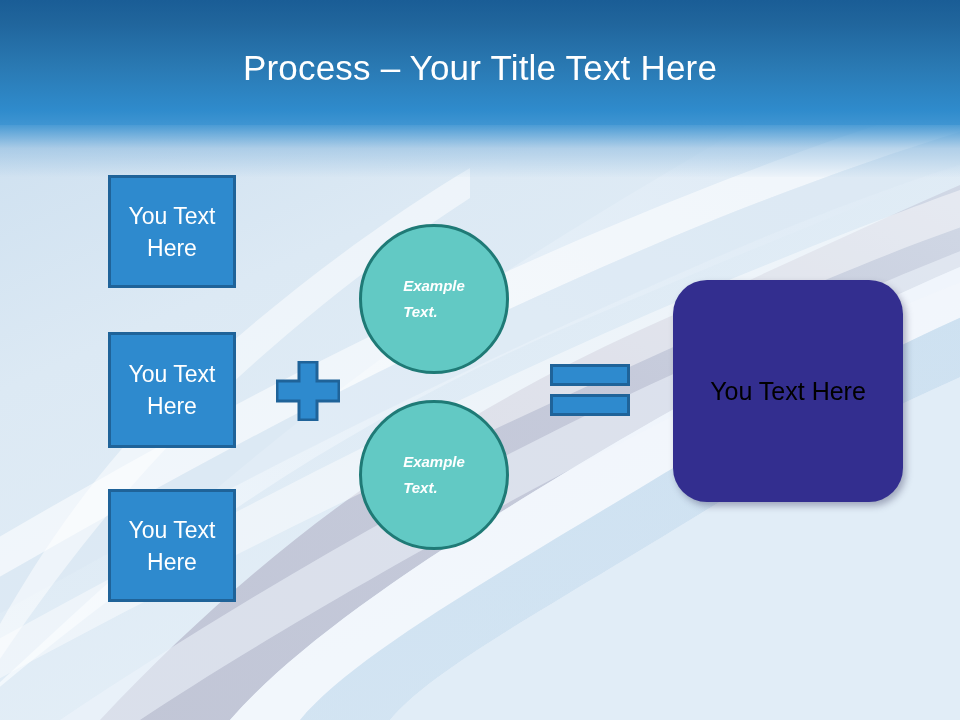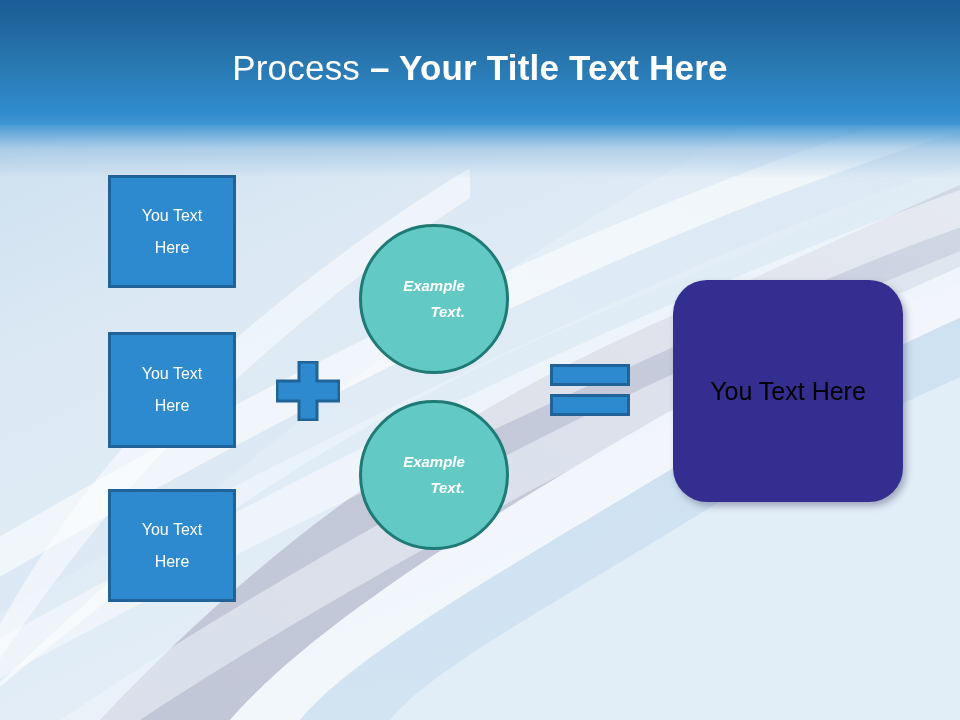--- a/index.html
+++ b/index.html
@@ -27,30 +27,30 @@
   #page-title{
     position:absolute;left:0;top:48px;width:960px;
     text-align:center;
     color:#ffffff;
     font-size:35px;
     line-height:40px;
     letter-spacing:0.2px;
     white-space:nowrap;
   }
   #page-title .strong{font-weight:normal;}
-  #page-title .light{font-weight:bold;}
+  #page-title .light{font-weight:normal;}
 
   
   .blue-box{
     position:absolute;
     background:#2e8ace;
     border:3px solid #1f6399;
     box-sizing:border-box;
     color:#ffffff;
-    font-size:16px;
+    font-size:23px;
     line-height:32px;
     display:flex;
     align-items:center;
     justify-content:center;
     text-align:center;
     white-space:pre-line;
   }
   #box-1{left:108px;top:175px;width:128px;height:113px;}
   #box-2{left:108px;top:332px;width:128px;height:116px;}
   #box-3{left:108px;top:489px;width:128px;height:113px;}
@@ -82,21 +82,21 @@
     border:3px solid #1f7a76;
     box-sizing:border-box;
     color:#ffffff;
     font-size:15px;
     line-height:26px;
     font-weight:bold;
     font-style:italic;
     display:flex;
     align-items:center;
     justify-content:center;
-    text-align:right;
+    text-align:left;
     white-space:pre-line;
   }
   #circle-1{left:359px;top:224px;}
   #circle-2{left:359px;top:400px;}
 
   
   #result-box{
     position:absolute;left:673px;top:280px;width:230px;height:222px;
     background:#332e8f;
     border-radius:34px;

